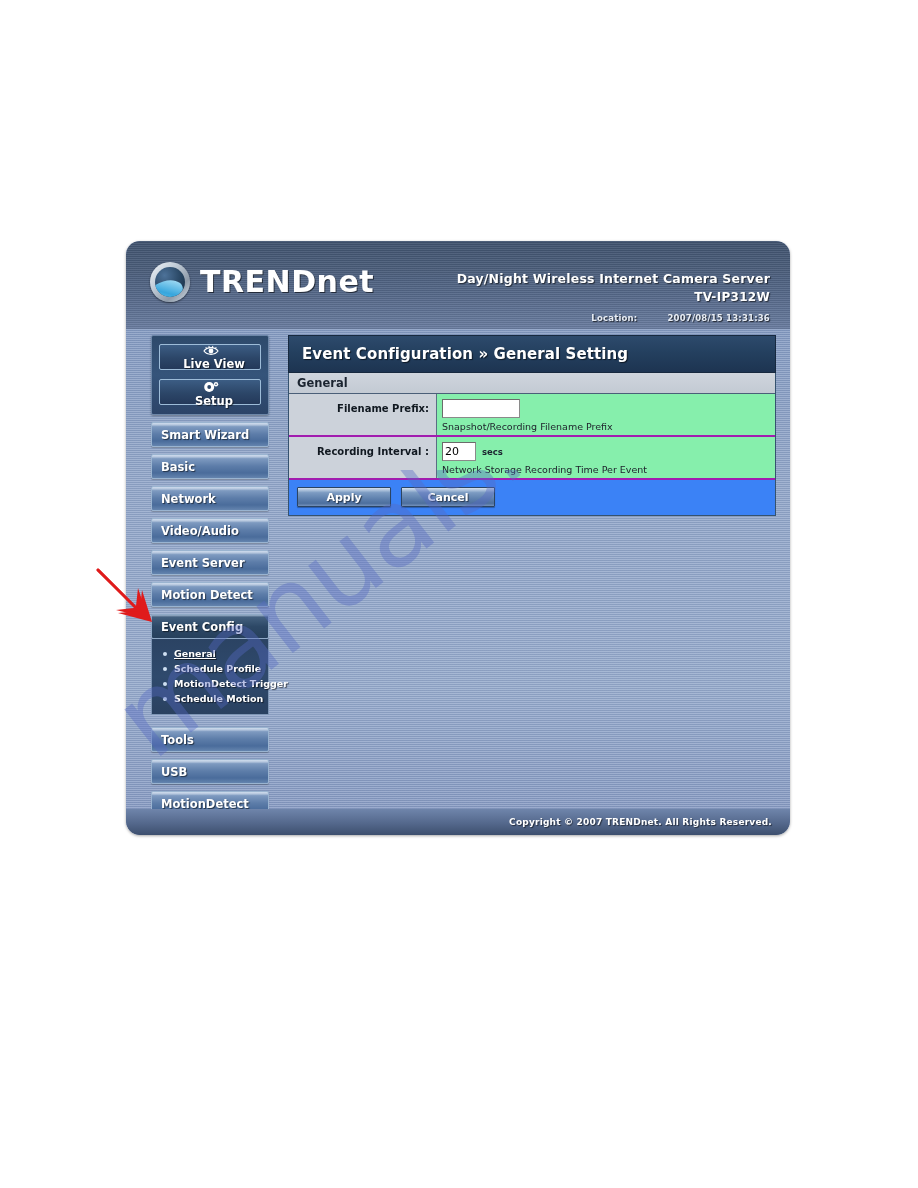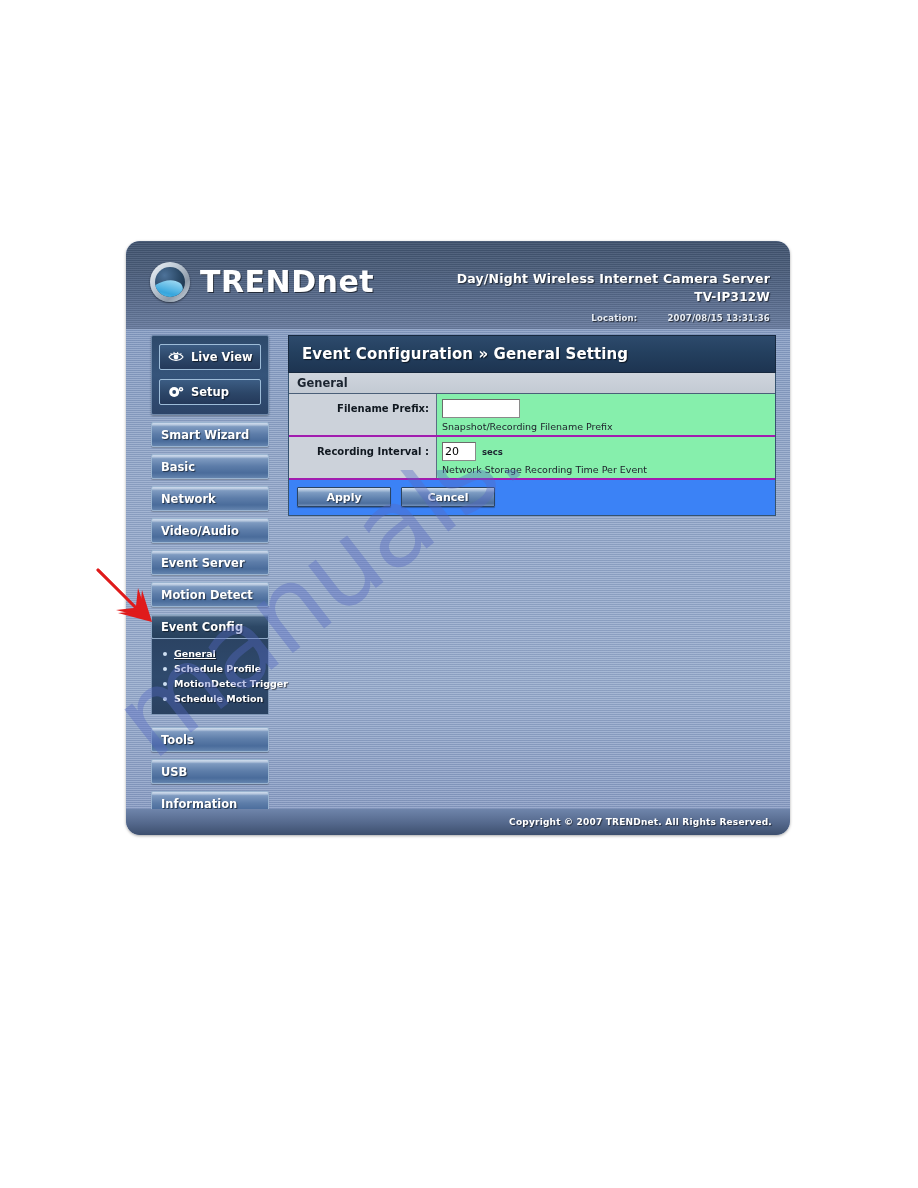--- a/index.html
+++ b/index.html
@@ -183,20 +183,21 @@
     background: linear-gradient(to bottom, #3c5d84 0%, #2c4668 55%, #24395a 100%);
     display: flex;
     align-items: center;
     padding-left: 8px;
     color: #ffffff;
     font-family: "DejaVu Sans", sans-serif;
     font-size: 11.5px;
     font-weight: bold;
     text-shadow: 1px 1px 1px rgba(0,0,0,0.6);
     cursor: pointer;
+    flex-direction: column;
   }
   .view-btn + .view-btn { margin-top: 9px; }
   .view-btn .vi-icon {
     width: 16px; height: 14px;
     margin-right: 7px;
     display: inline-flex;
     align-items: center;
     justify-content: center;
   }
 
@@ -511,21 +512,21 @@
       </div>
     </div>
 
     <div class="menu-btn" style="margin-top:12px;">
       <span>Tools</span>
     </div>
     <div class="menu-btn">
       <span>USB</span>
     </div>
     <div class="menu-btn">
-      <span>Information</span>
+      <span>MotionDetect</span>
     </div>
   </div>
 
   <div id="content-panel">
 
     <div id="page-title-bar">Event Configuration » General Setting</div>
 
     <div id="form-card">
 
       <div id="section-header">General</div>

